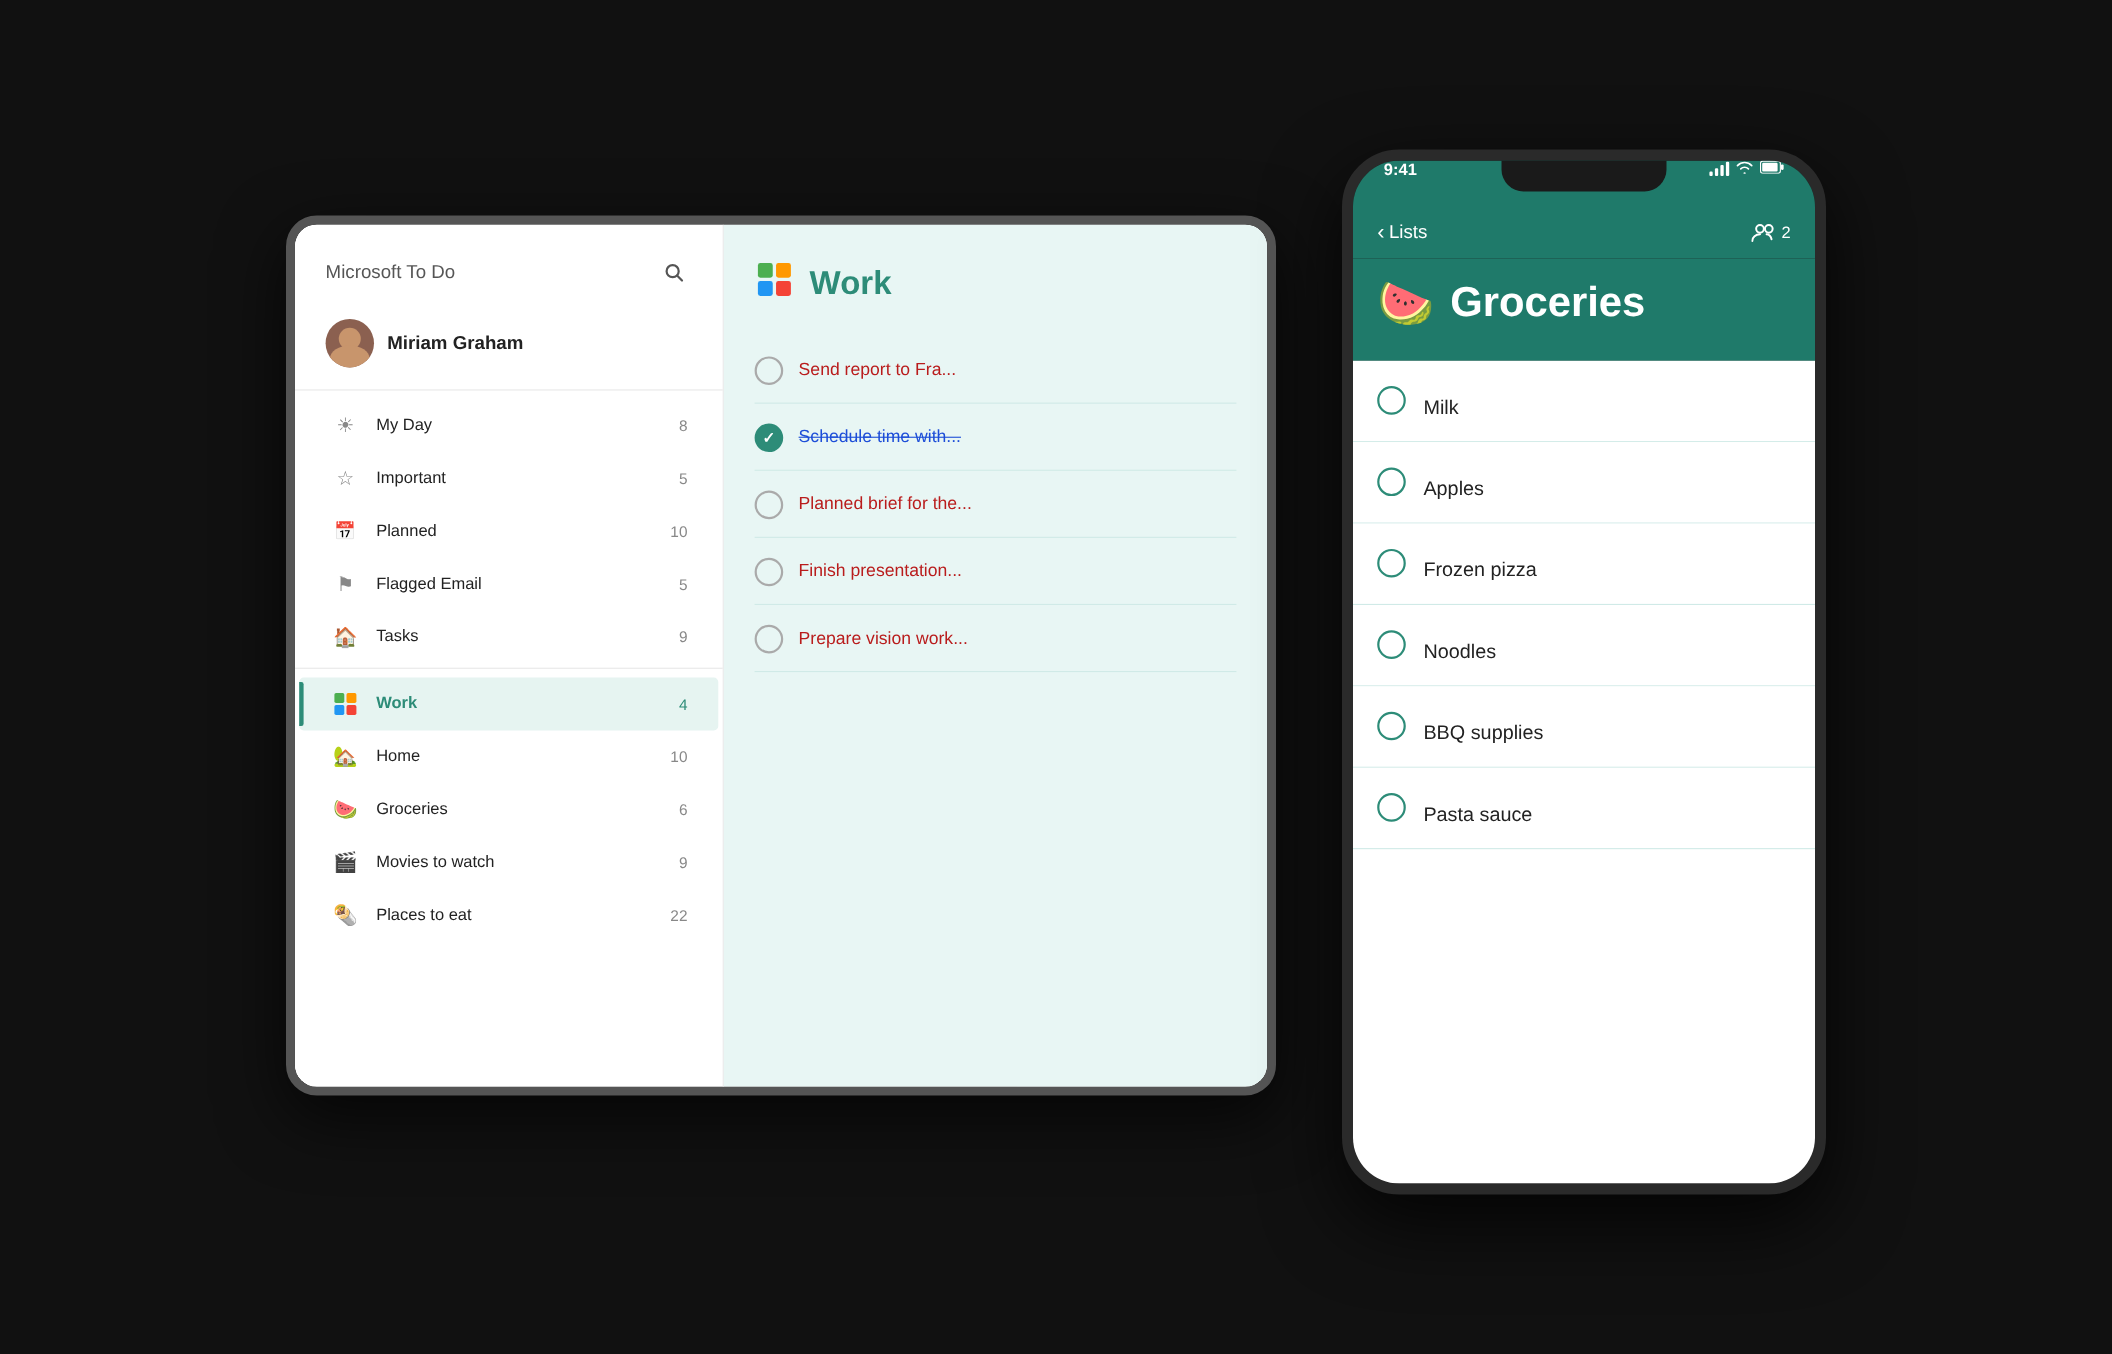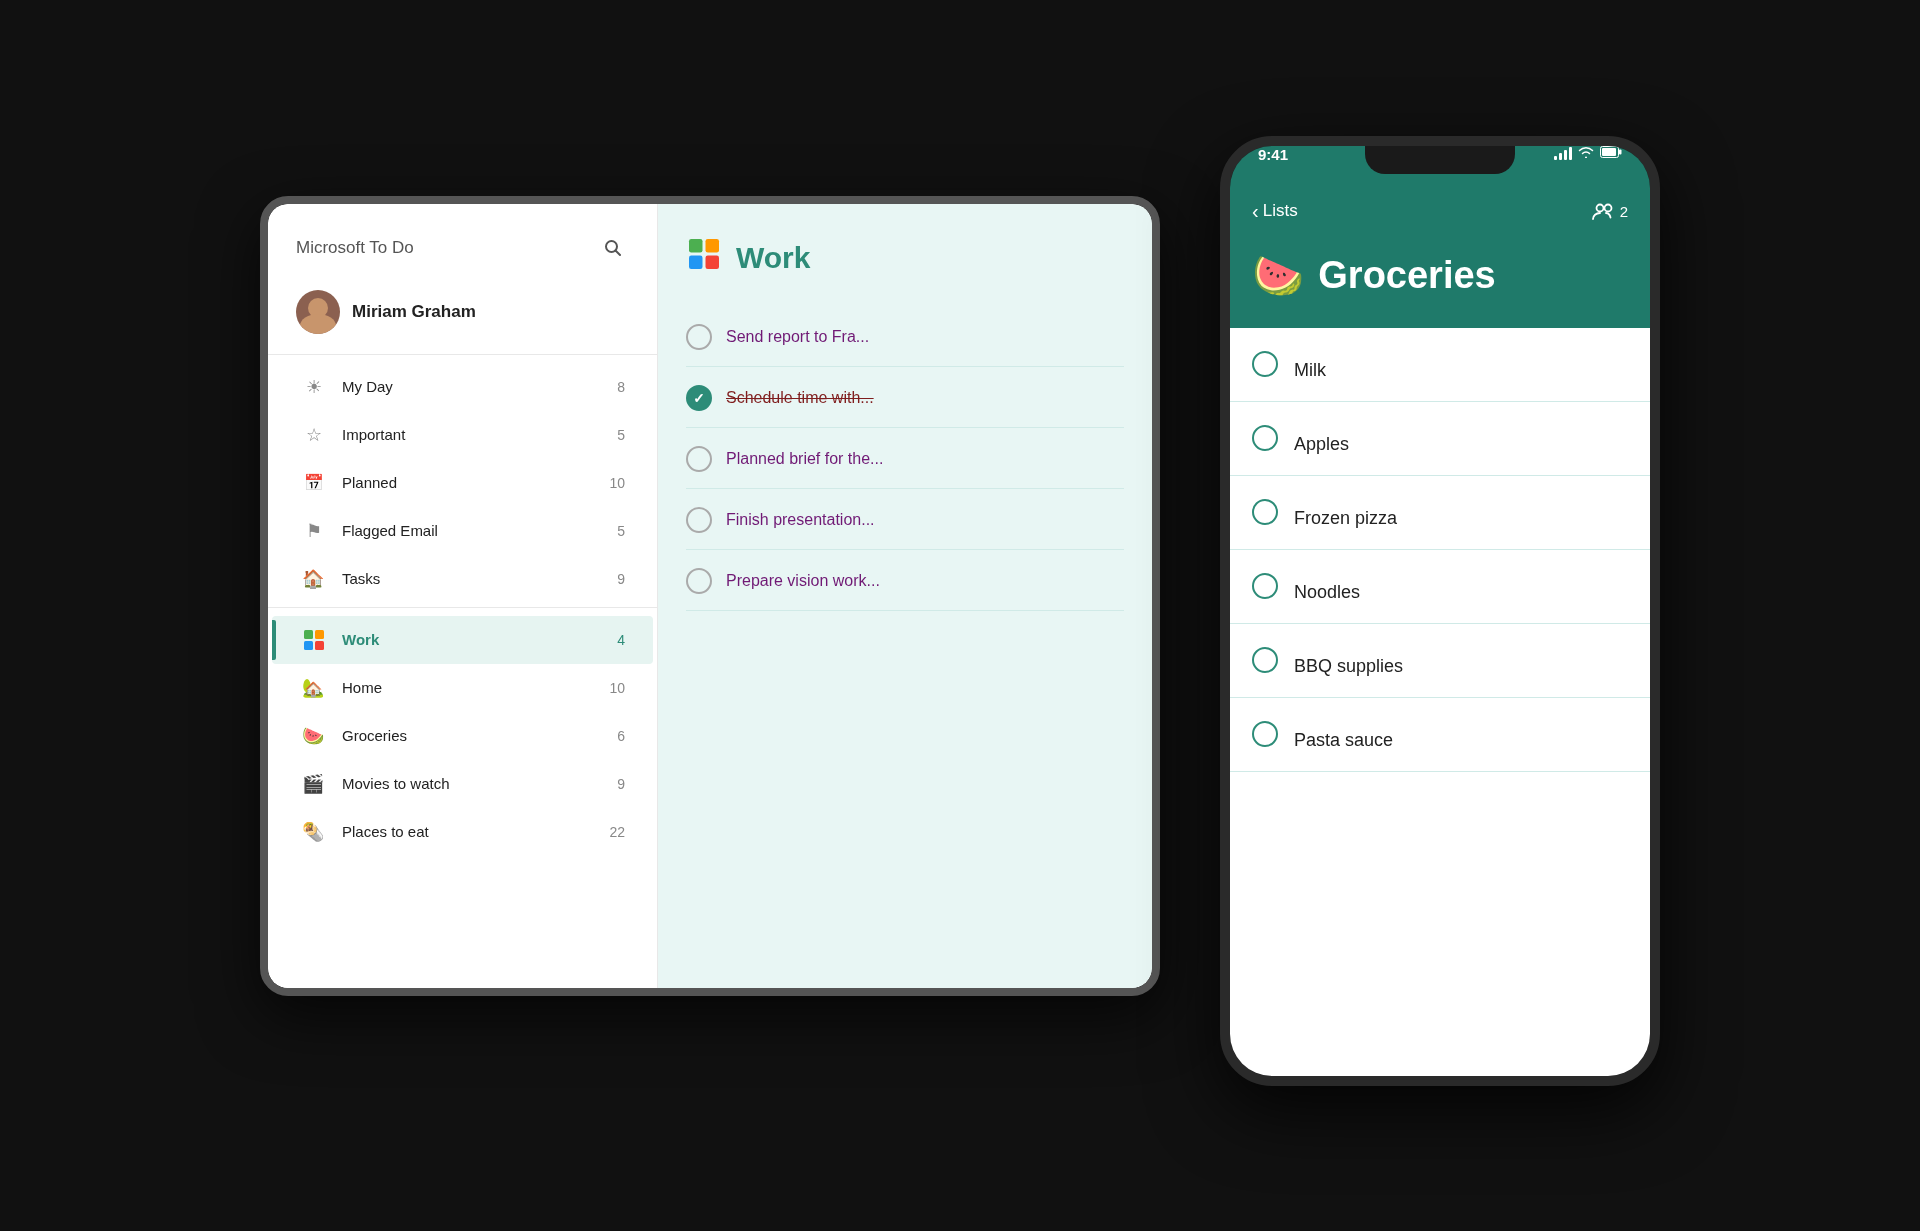--- a/index.html
+++ b/index.html
@@ -213,26 +213,26 @@
 
     .task-checkbox.checked::after {
       content: '✓';
       color: #fff;
       font-size: 14px;
       font-weight: 700;
     }
 
     .task-text {
       font-size: 16px;
-      color: #701a75;
+      color: #b91c1c;
     }
 
     .task-text.done {
       text-decoration: line-through;
-      color: #7f1d1d;
+      color: #1d4ed8;
     }
 
     
     .phone {
       position: absolute;
       right: 0;
       top: 20px;
       width: 440px;
       height: 950px;
       background: #1a1a1a;

